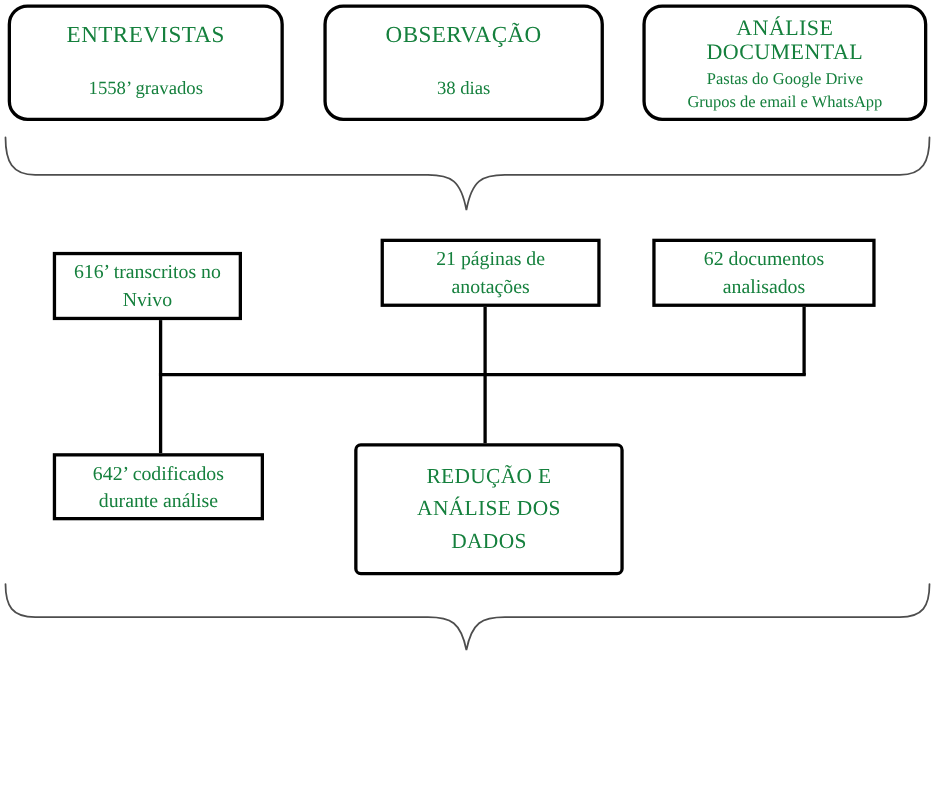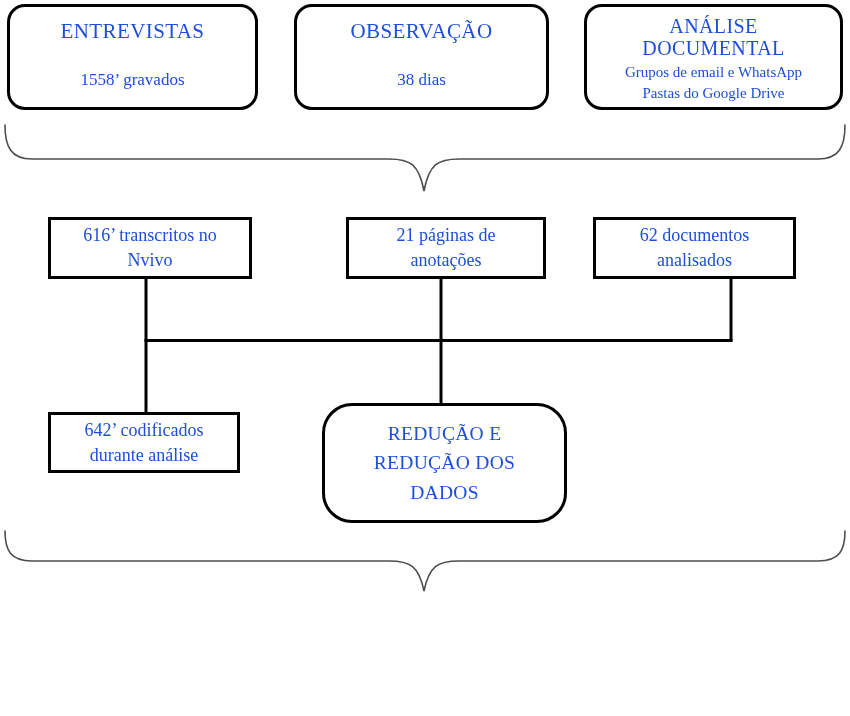--- a/index.html
+++ b/index.html
@@ -6,21 +6,21 @@
     margin: 0;
     padding: 0;
     background: #ffffff;
   }
   .canvas {
     position: relative;
     width: 850px;
     height: 716px;
     background: #ffffff;
     font-family: "Liberation Serif", "DejaVu Serif", serif;
-    color: #1d4ed8;
+    color: #15803d;
     overflow: hidden;
   }
   .layer {
     position: absolute;
     left: 0;
     top: 0;
     width: 850px;
     height: 716px;
   }
   .box {
@@ -79,21 +79,21 @@
     width: 192px;
     height: 61px;
     justify-content: center;
   }
   .reduce-box {
     left: 322px;
     top: 403px;
     width: 245px;
     height: 120px;
     justify-content: center;
-    border-radius: 30px;
+    border-radius: 6px;
   }
   .reduce-text {
     font-size: 19.5px;
     line-height: 1.5;
     letter-spacing: 0.3px;
   }
   .result-ellipse {
     position: absolute;
     left: 294px;
     top: 599px;
@@ -138,25 +138,25 @@
     <div class="src-detail">1558’ gravados</div>
   </div>
 
   <div class="box rounded src-box" style="left:294px; width:255px;gap:16px;">
     <div class="src-title">OBSERVAÇÃO</div>
     <div class="src-detail">38 dias</div>
   </div>
 
   <div class="box rounded src-box tight" style="left:584px; width:259px;">
     <div class="src-title">ANÁLISE DOCUMENTAL</div>
+    <div class="doc-line">Pastas do Google Drive</div>
     <div class="doc-line">Grupos de email e WhatsApp</div>
-    <div class="doc-line">Pastas do Google Drive</div>
   </div>
 
-  <div class="box mid-box" style="left:48px; width:204px;">
+  <div class="box mid-box" style="left:48px; width:172px;margin-top:12px;">
     <div class="mid-text">616’ transcritos no</div>
     <div class="mid-text">Nvivo</div>
   </div>
 
   <div class="box mid-box" style="left:346px; width:200px;">
     <div class="mid-text">21 páginas de</div>
     <div class="mid-text">anotações</div>
   </div>
 
   <div class="box mid-box" style="left:593px; width:203px;">
@@ -164,18 +164,18 @@
     <div class="mid-text">analisados</div>
   </div>
 
   <div class="box code-box">
     <div class="mid-text">642’ codificados</div>
     <div class="mid-text">durante análise</div>
   </div>
 
   <div class="box reduce-box">
     <div class="reduce-text">REDUÇÃO E</div>
-    <div class="reduce-text">REDUÇÃO DOS</div>
+    <div class="reduce-text">ANÁLISE DOS</div>
     <div class="reduce-text">DADOS</div>
   </div>
 
 
 </div>
 
 </body></html>

